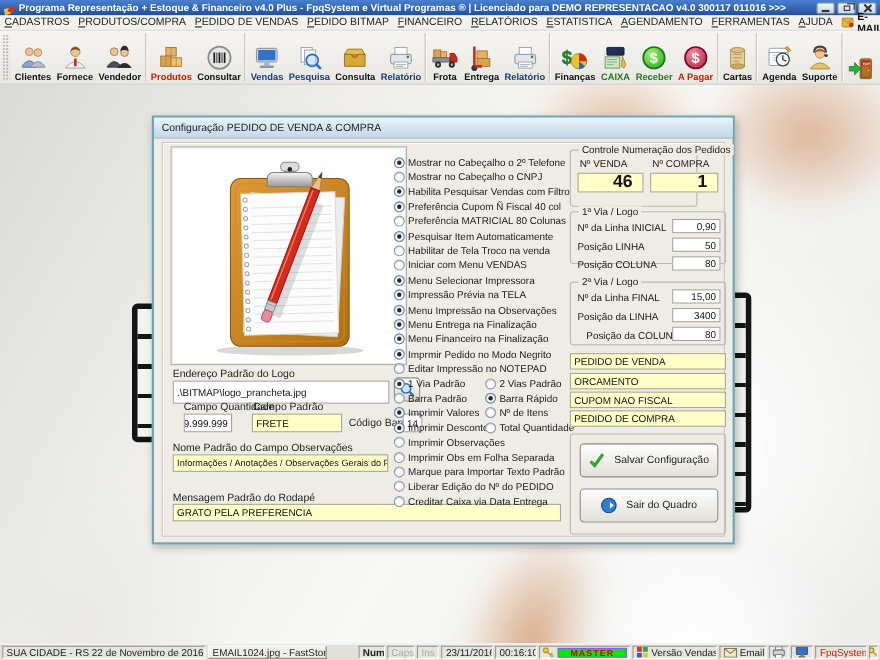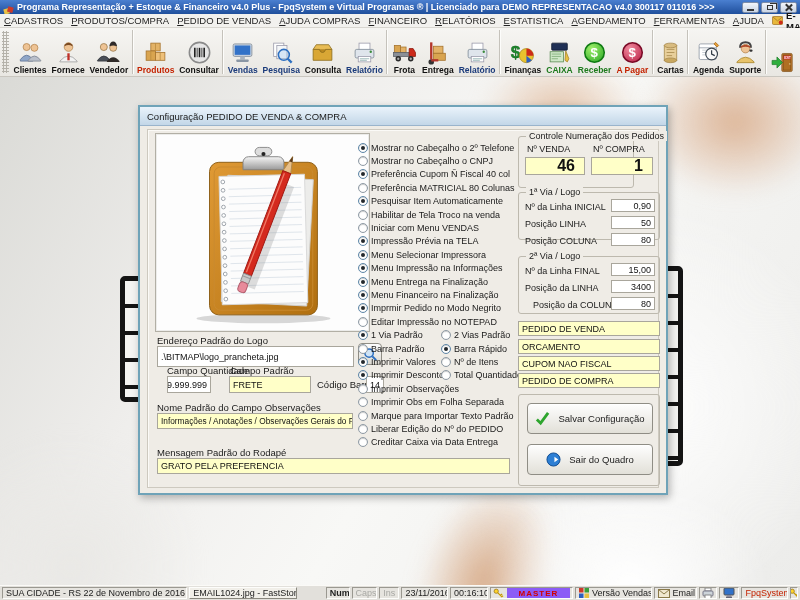--- a/index.html
+++ b/index.html
@@ -89,21 +89,21 @@
   .btn svg{width:15px;height:15px;flex:none}
 
   
   .sb{position:absolute;left:0;top:585px;width:800px;height:15px;background:#e2e0db;border-top:1px solid #fbfaf7;
     display:flex;gap:2px;align-items:stretch;padding:1px 2px;font-size:9px;color:#222;z-index:30}
   .sp{border:1px solid;border-color:#9a9890 #fdfdfb #fdfdfb #9a9890;background:#e6e4df;
     display:flex;align-items:center;padding:0 3px;white-space:nowrap;overflow:hidden;gap:3px}
   .sp.raised{border-color:#fdfdfb #8a887f #8a887f #fdfdfb;background:#f1efe9}
   .sp.dim{color:#a8a8a4}
   .sp svg{flex:none}
-  .master-bar{flex:1;height:9px;background:#07e607;border:6px solid #8b5cf6;color:#d00000;font-weight:bold;
+  .master-bar{flex:1;height:9px;background:#07e607;border:1px solid #8b5cf6;color:#d00000;font-weight:bold;
     display:flex;align-items:center;justify-content:center;font-size:8px;letter-spacing:1px}
   .brand{color:#c42200}
 </style>
 </head>
 <body>
 
 <div class="screen">
 
   <div class="titlebar">
     <span class="ticon">
@@ -124,21 +124,21 @@
           <i class="g-x"></i>
         </span>
     </span>
   </div>
 
   <div class="menubar">
     <span style="display:flex;gap:8px">
         <span class="menu-item">CADASTROS</span>
         <span class="menu-item">PRODUTOS/COMPRA</span>
         <span class="menu-item">PEDIDO DE VENDAS</span>
-        <span class="menu-item">AJUDA COMPRAS</span>
+        <span class="menu-item">PEDIDO BITMAP</span>
         <span class="menu-item">FINANCEIRO</span>
         <span class="menu-item">RELATÓRIOS</span>
         <span class="menu-item">ESTATISTICA</span>
         <span class="menu-item">AGENDAMENTO</span>
         <span class="menu-item">FERRAMENTAS</span>
         <span class="menu-item">AJUDA</span>
       </span>
     <span class="menu-email">
       <svg viewBox="0 0 14 11">
           <rect x="0.5" y="0.5" width="13" height="10" rx="1.5" fill="#e8b83a" stroke="#a5782a"></rect>
@@ -488,20 +488,26 @@
           </div>
           <div class="opt-row">
             <span class="opt">
               <i class="rdo"></i>
               <span class="olbl">Mostrar no Cabeçalho o CNPJ</span>
             </span>
           </div>
           <div class="opt-row">
             <span class="opt on">
               <i class="rdo"></i>
+              <span class="olbl">Habilita Pesquisar Vendas com Filtro</span>
+            </span>
+          </div>
+          <div class="opt-row">
+            <span class="opt on">
+              <i class="rdo"></i>
               <span class="olbl">Preferência Cupom Ñ Fiscal 40 col</span>
             </span>
           </div>
           <div class="opt-row">
             <span class="opt">
               <i class="rdo"></i>
               <span class="olbl">Preferência MATRICIAL 80 Colunas</span>
             </span>
           </div>
           <div class="opt-row">
@@ -518,33 +524,33 @@
           </div>
           <div class="opt-row">
             <span class="opt">
               <i class="rdo"></i>
               <span class="olbl">Iniciar com Menu VENDAS</span>
             </span>
           </div>
           <div class="opt-row">
             <span class="opt on">
               <i class="rdo"></i>
+              <span class="olbl">Menu Selecionar Impressora</span>
+            </span>
+          </div>
+          <div class="opt-row">
+            <span class="opt on">
+              <i class="rdo"></i>
               <span class="olbl">Impressão Prévia na TELA</span>
             </span>
           </div>
           <div class="opt-row">
             <span class="opt on">
               <i class="rdo"></i>
-              <span class="olbl">Menu Selecionar Impressora</span>
-            </span>
-          </div>
-          <div class="opt-row">
-            <span class="opt on">
-              <i class="rdo"></i>
-              <span class="olbl">Menu Impressão na Informações</span>
+              <span class="olbl">Menu Impressão na Observações</span>
             </span>
           </div>
           <div class="opt-row">
             <span class="opt on">
               <i class="rdo"></i>
               <span class="olbl">Menu Entrega na Finalização</span>
             </span>
           </div>
           <div class="opt-row">
             <span class="opt on">

